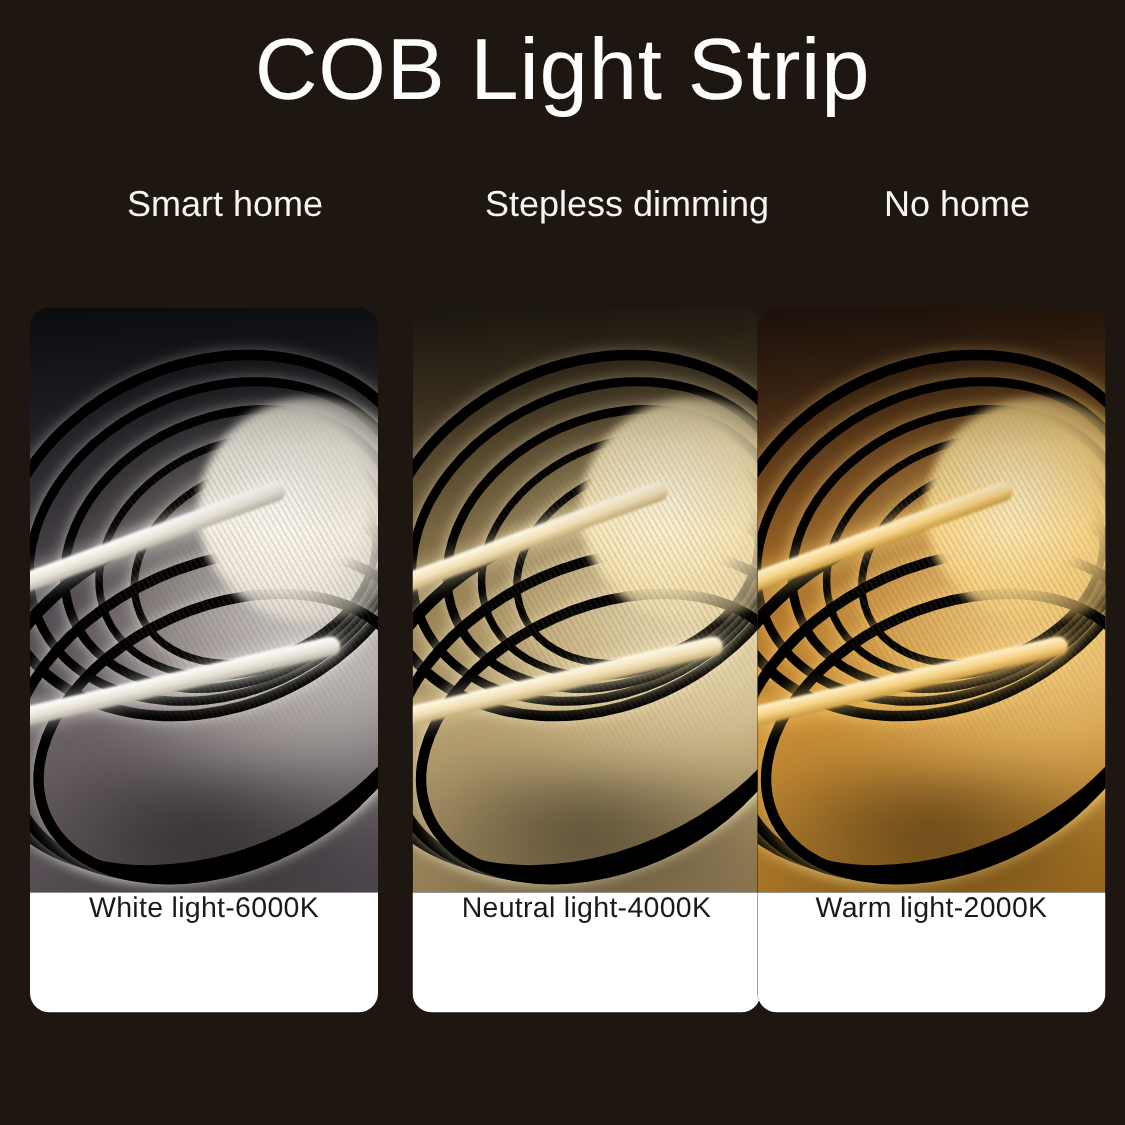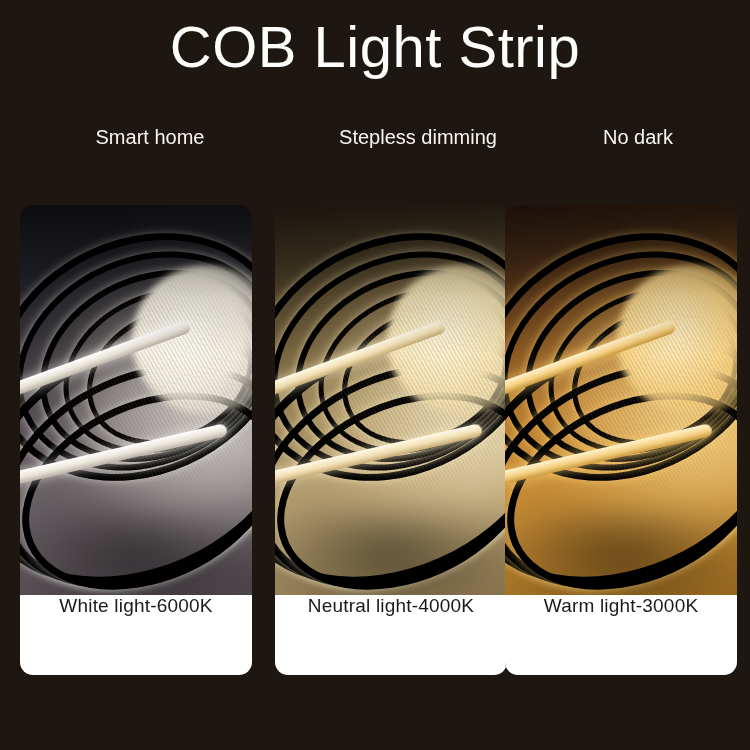--- a/index.html
+++ b/index.html
@@ -39,21 +39,21 @@
     position: absolute;
     left: 0;
     top: 120px;
     width: 750px;
     height: 34px;
   }
   .subtitle {
     position: absolute;
     top: 0;
     color: #f7f5f1;
-    font-size: 20px;
+    font-size: 24px;
     font-weight: 400;
     line-height: 34px;
     white-space: nowrap;
     text-align: center;
   }
   .sub-0 { left: 40px;  width: 220px; }
   .sub-1 { left: 298px; width: 240px; }
   .sub-2 { left: 560px; width: 156px; }
 
   
@@ -239,21 +239,21 @@
   }
 </style>
 </head>
 <body>
 
 <div class="banner">
   <div class="title">COB Light Strip</div>
   <div class="subtitle-row">
     <div class="subtitle sub-0">Smart home</div>
     <div class="subtitle sub-1">Stepless dimming</div>
-    <div class="subtitle sub-2">No dark</div>
+    <div class="subtitle sub-2">No home</div>
   </div>
 </div>
 
 <div class="panels">
 
   <div class="panel panel-0 p0">
     <div class="photo">
       <div class="bg-wash"></div>
       <div class="glow"></div>
       <div class="coil">
@@ -319,17 +319,17 @@
         <div class="ring" style="left:-4px;  top:196px; width:268px; height:180px; border:7px solid;"></div>
         <div class="hub"></div>
         <div class="ribs"></div>
         <div class="tail" style="left:-34px; top:150px; width:210px; transform:rotate(-20deg);"></div>
         <div class="tail" style="left:-40px; top:246px; width:250px; transform:rotate(-13deg);"></div>
       </div>
       <div class="top-shade"></div>
       <div class="floor-shadow"></div>
     </div>
     <div class="caption">
-      <span class="caption-text">Warm light-3000K</span>
+      <span class="caption-text">Warm light-2000K</span>
     </div>
   </div>
 
 </div>
 
 </body></html>

